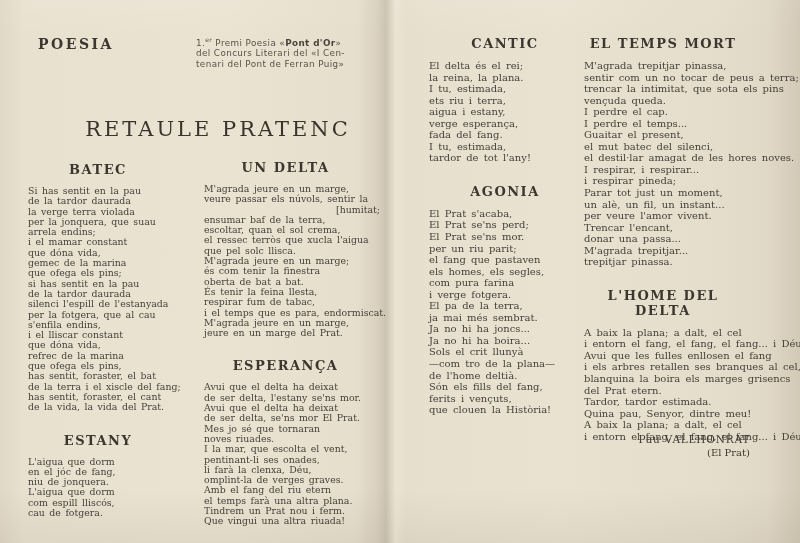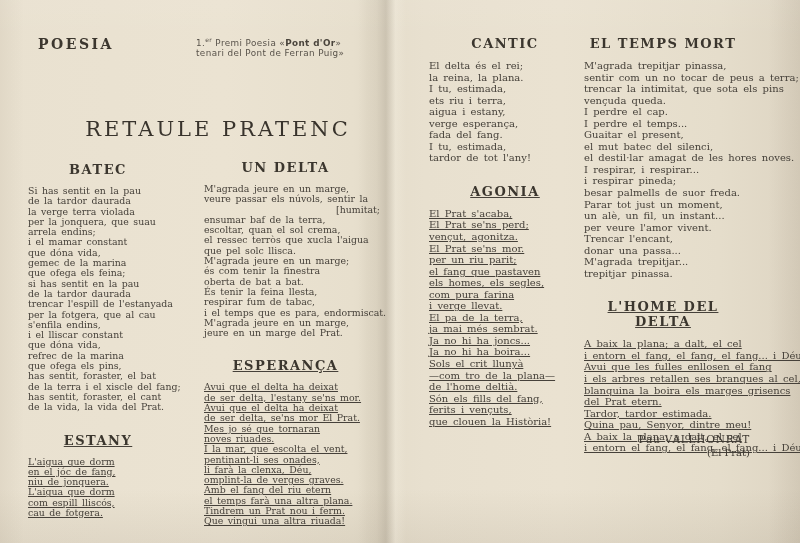--- a/index.html
+++ b/index.html
@@ -30,21 +30,21 @@
   .award-note sup{font-size:6px;}
   .main-title{
     position:absolute;left:42px;top:101px;width:320px;margin:16px;
     text-align:center;font-size:21px;font-weight:500;letter-spacing:3px;color:#38332c;
   }
   .col{position:absolute;}
   .col-1{left:28px;top:162px;width:160px;}
   .col-2{left:204px;top:160px;width:176px;}
   .col-3{left:429px;top:36px;width:166px;}
   .col-4{left:584px;top:36px;width:206px;}
-  .poem + .poem{margin-top:20px;text-decoration:underline;}
+  .poem + .poem{margin-top:20px;}
   .poem-title{
     margin:0 0 9px;text-align:center;
     font-size:13px;font-weight:bold;letter-spacing:1.5px;color:#3b362e;
   }
   .col-1 .poem-title{padding-right:20px;}
   .col-2 .poem-title{padding-right:13px;}
   .col-3 .poem-title{padding-right:14px;}
   .col-4 .poem-title{padding-right:48px;}
   .poem-line{white-space:nowrap;}
   .col-1 .poem-line,.col-2 .poem-line{font-size:9.4px;line-height:10.3px;word-spacing:1.5px;}
@@ -61,42 +61,43 @@
 <body>
 
 <div class="spread">
 
   <div class="fold"></div>
 
   <div class="masthead-section">POESIA</div>
 
   <div class="award-note">
     <div><span>1.</span><sup>er</sup><span> Premi Poesia «</span><strong>Pont d'Or</strong><span>»</span></div>
+    <div>del Concurs Literari del «I Cen-</div>
     <div>tenari del Pont de Ferran Puig»</div>
   </div>
 
   <h1 class="main-title">RETAULE PRATENC</h1>
 
   <div class="col col-1">
 
       <section class="poem">
         <h2 class="poem-title">BATEC</h2>
         <div class="poem-lines">
           <div class="poem-line">Si has sentit en la pau</div>
           <div class="poem-line">de la tardor daurada</div>
           <div class="poem-line">la verge terra violada</div>
           <div class="poem-line">per la jonquera, que suau</div>
           <div class="poem-line">arrela endins;</div>
           <div class="poem-line">i el mamar constant</div>
           <div class="poem-line">que dóna vida,</div>
           <div class="poem-line">gemec de la marina</div>
-          <div class="poem-line">que ofega els feina;</div>
+          <div class="poem-line">que ofega els pins;</div>
           <div class="poem-line">si has sentit en la pau</div>
           <div class="poem-line">de la tardor daurada</div>
-          <div class="poem-line">trencar l'espill de l'estanyada</div>
+          <div class="poem-line">silenci l'espill de l'estanyada</div>
           <div class="poem-line">per la fotgera, que al cau</div>
           <div class="poem-line">s'enfila endins,</div>
           <div class="poem-line">i el lliscar constant</div>
           <div class="poem-line">que dóna vida,</div>
           <div class="poem-line">refrec de la marina</div>
           <div class="poem-line">que ofega els pins,</div>
           <div class="poem-line">has sentit, foraster, el bat</div>
           <div class="poem-line">de la terra i el xiscle del fang;</div>
           <div class="poem-line">has sentit, foraster, el cant</div>
           <div class="poem-line">de la vida, la vida del Prat.</div>
@@ -175,27 +176,26 @@
           <div class="poem-line">I tu, estimada,</div>
           <div class="poem-line">tardor de tot l'any!</div>
         </div>
       </section>
 
       <section class="poem">
         <h2 class="poem-title">AGONIA</h2>
         <div class="poem-lines">
           <div class="poem-line">El Prat s'acaba,</div>
           <div class="poem-line">El Prat se'ns perd;</div>
-          <div class="poem-line">vençut, agonitza.</div>
           <div class="poem-line">El Prat se'ns mor.</div>
           <div class="poem-line">per un riu parit;</div>
           <div class="poem-line">el fang que pastaven</div>
           <div class="poem-line">els homes, els segles,</div>
           <div class="poem-line">com pura farina</div>
-          <div class="poem-line">i verge llevat.</div>
+          <div class="poem-line">i verge fotgera.</div>
           <div class="poem-line">El pa de la terra,</div>
           <div class="poem-line">ja mai més sembrat.</div>
           <div class="poem-line">Ja no hi ha joncs...</div>
           <div class="poem-line">Ja no hi ha boira...</div>
           <div class="poem-line">Sols el crit llunyà</div>
           <div class="poem-line">—com tro de la plana—</div>
           <div class="poem-line">de l'home deltià.</div>
           <div class="poem-line">Són els fills del fang,</div>
           <div class="poem-line">ferits i vençuts,</div>
           <div class="poem-line">que clouen la Història!</div>
@@ -212,21 +212,20 @@
           <div class="poem-line">sentir com un no tocar de peus a terra;</div>
           <div class="poem-line">trencar la intimitat, que sota els pins</div>
           <div class="poem-line">vençuda queda.</div>
           <div class="poem-line">I perdre el cap.</div>
           <div class="poem-line">I perdre el temps...</div>
           <div class="poem-line">Guaitar el present,</div>
           <div class="poem-line">el mut batec del silenci,</div>
           <div class="poem-line">el destil·lar amagat de les hores noves.</div>
           <div class="poem-line">I respirar, i respirar...</div>
           <div class="poem-line">i respirar pineda;</div>
-          <div class="poem-line">besar palmells de suor freda.</div>
           <div class="poem-line">Parar tot just un moment,</div>
           <div class="poem-line">un alè, un fil, un instant...</div>
           <div class="poem-line">per veure l'amor vivent.</div>
           <div class="poem-line">Trencar l'encant,</div>
           <div class="poem-line">donar una passa...</div>
           <div class="poem-line">M'agrada trepitjar...</div>
           <div class="poem-line">trepitjar pinassa.</div>
         </div>
       </section>
 

